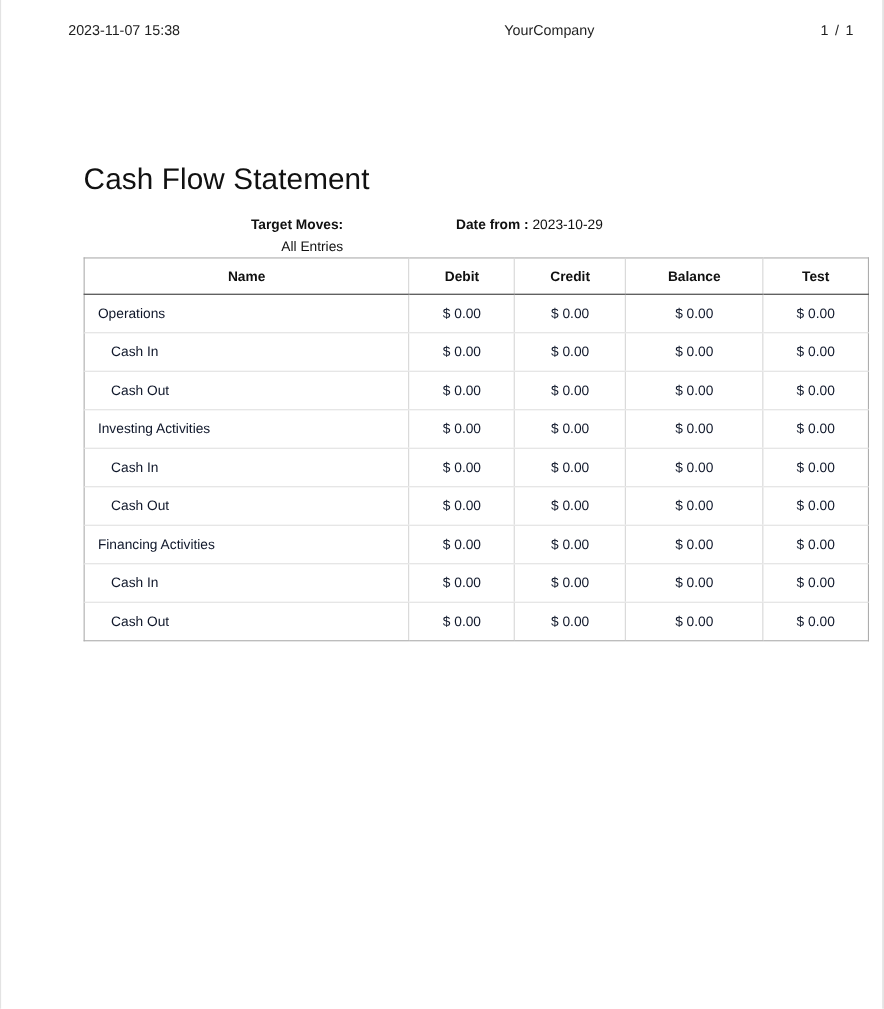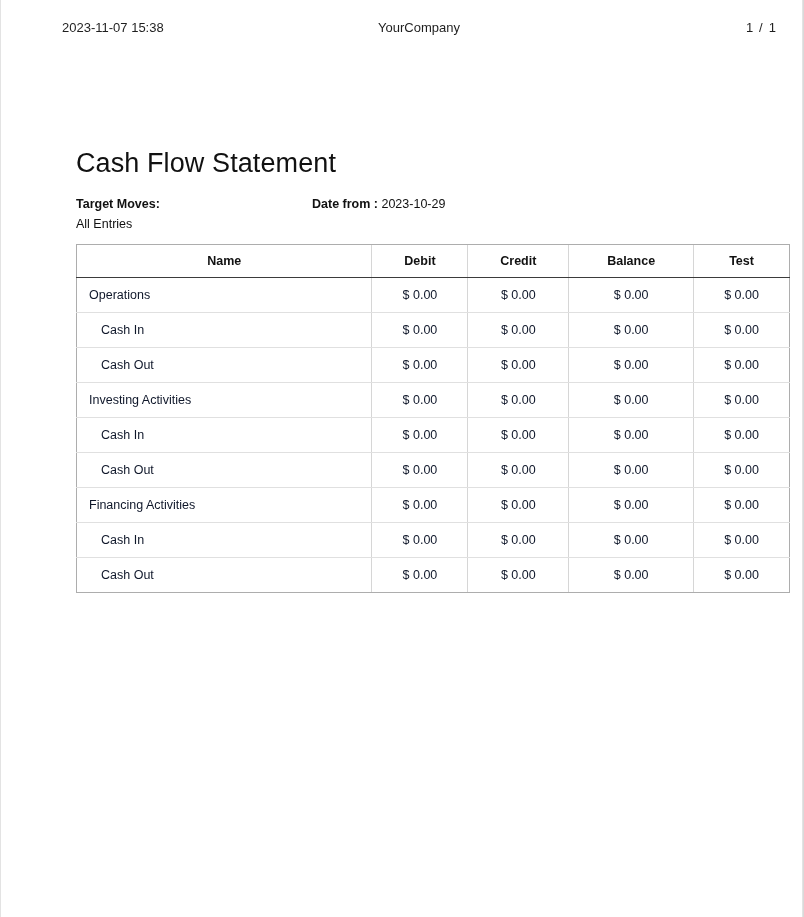--- a/index.html
+++ b/index.html
@@ -52,21 +52,21 @@
     font-size: 13px;
     color: #1f1f1f;
     margin-left: 12px;
   }
   .header .h-left {
     width: 33%;
     text-align: left;
   }
   .header .h-center {
     width: 34%;
-    text-align: center;
+    text-align: right;
   }
   .header .h-right {
     width: 33%;
     text-align: right;
     white-space: nowrap;
   }
   .header .h-right .sep {
     padding: 0 6px;
     color: #1f1f1f;
   }
@@ -82,21 +82,21 @@
     font-weight: 400;
     line-height: 34px;
     margin: 0 0 14px 0;
     color: #111111;
     letter-spacing: 0.1px;
   }
   .meta {
     display: flex;
     font-size: 12.5px;
     line-height: 20px;
-    margin-bottom: 10px;
+    text-align: right;
   }
   .meta-col {
     width: 236px;
   }
   .meta-col.first {
     width: 236px;
   }
   .meta-row {
     white-space: nowrap;
   }

